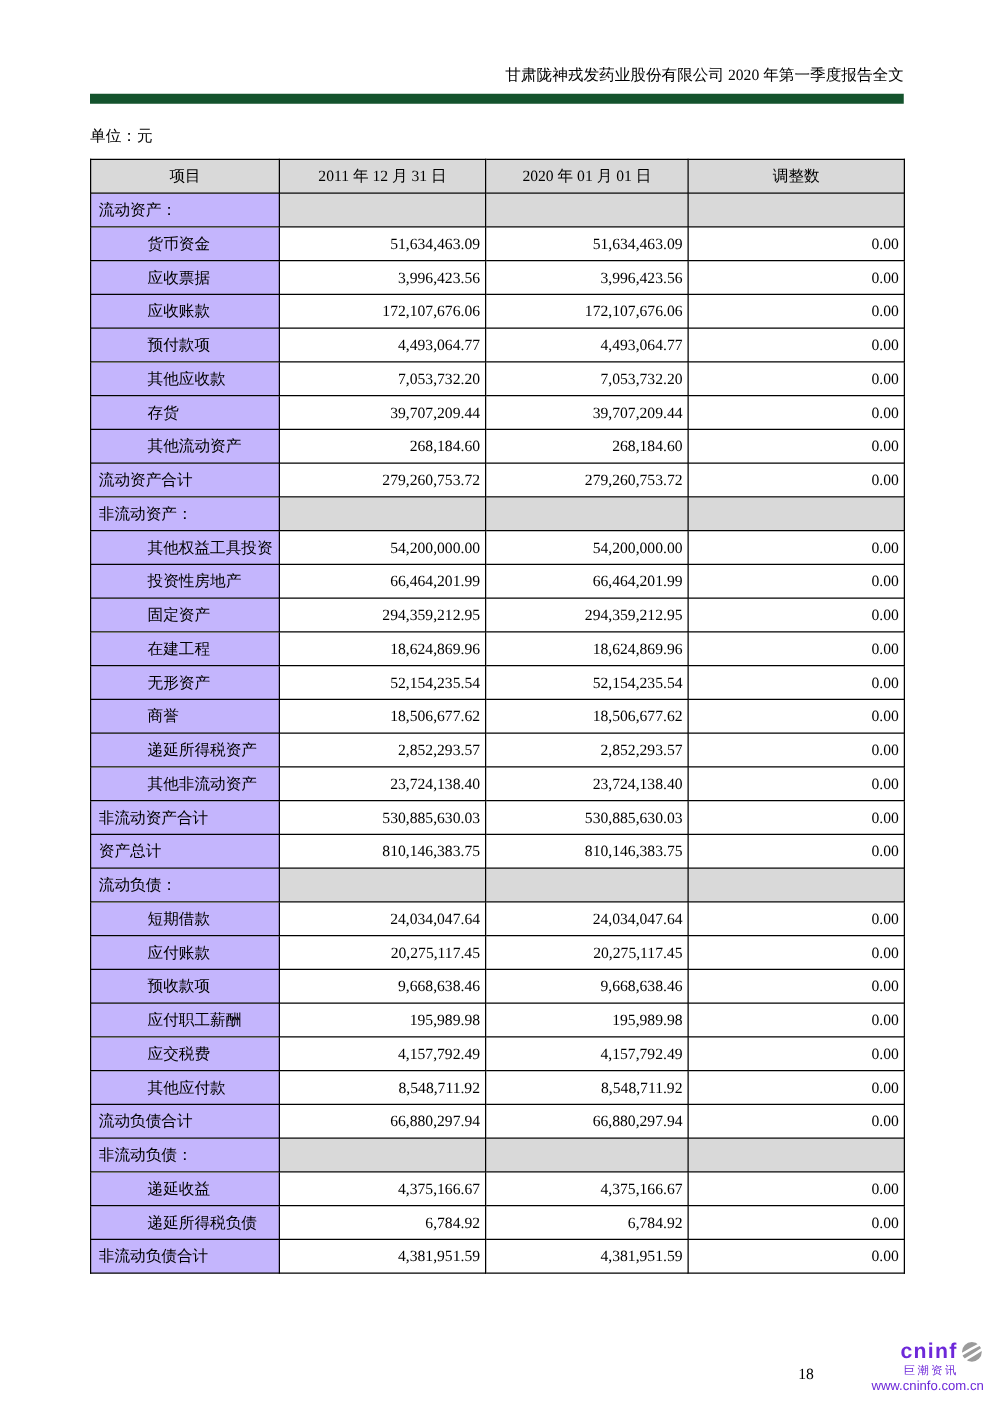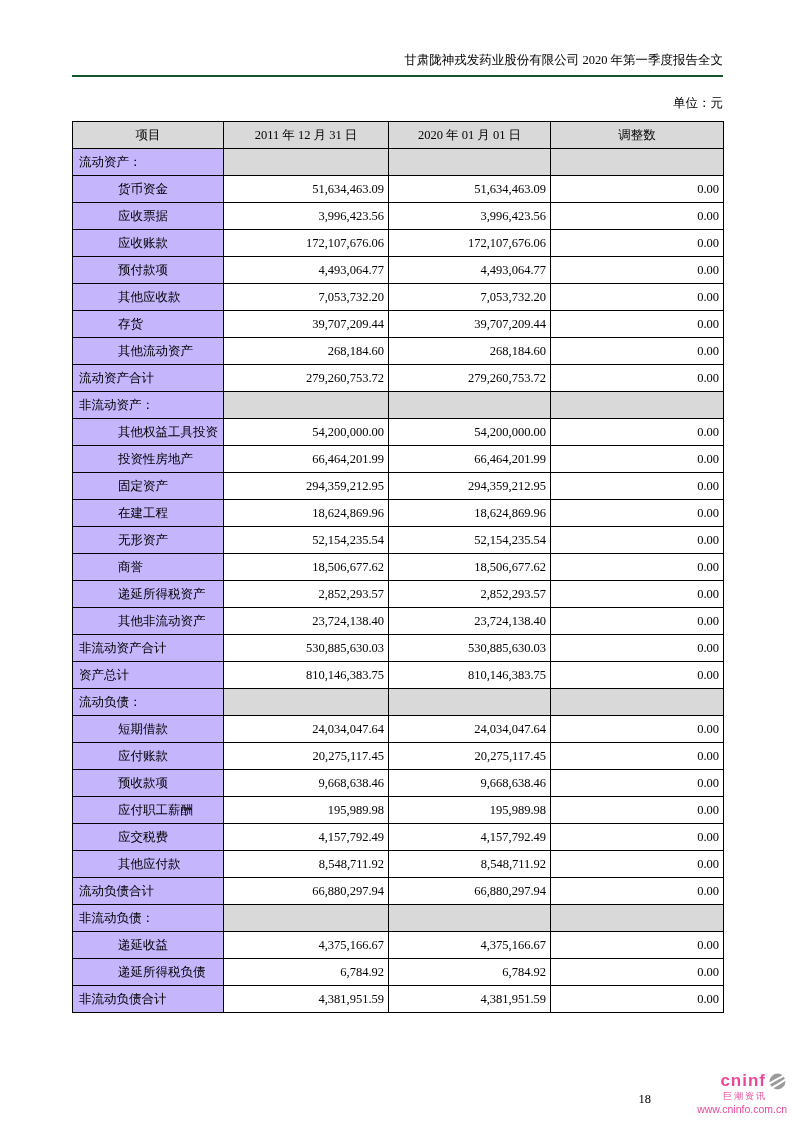--- a/index.html
+++ b/index.html
@@ -20,24 +20,23 @@
     position: absolute;
     left: 72px;
     top: 52px;
     width: 651px;
   }
   .doc-header {
     text-align: right;
     font-size: 12.5px;
     line-height: 16px;
     padding-bottom: 7px;
-    border-bottom: 2px solid #14532d;
+    border-bottom: 8px solid #14532d;
   }
   .unit-line {
-    text-align: right;
     font-size: 12.5px;
     line-height: 16px;
     margin-top: 18px;
     margin-bottom: 10px;
   }
   table.fin-table {
     width: 651px;
     border-collapse: collapse;
     table-layout: fixed;
     font-size: 12.5px;
@@ -72,21 +71,21 @@
     top: 1040px;
     right: 72px;
     font-size: 12.5px;
   }
   .cninfo-logo {
     position: absolute;
     right: 6px;
     top: 1072px;
     width: 110px;
     text-align: right;
-    color: #ec4899;
+    color: #6d28d9;
     font-family: "Liberation Sans", sans-serif;
     line-height: 1.1;
   }
   .logo-top {
     display: flex;
     align-items: center;
     justify-content: flex-end;
     gap: 2px;
   }
   .logo-brand {

